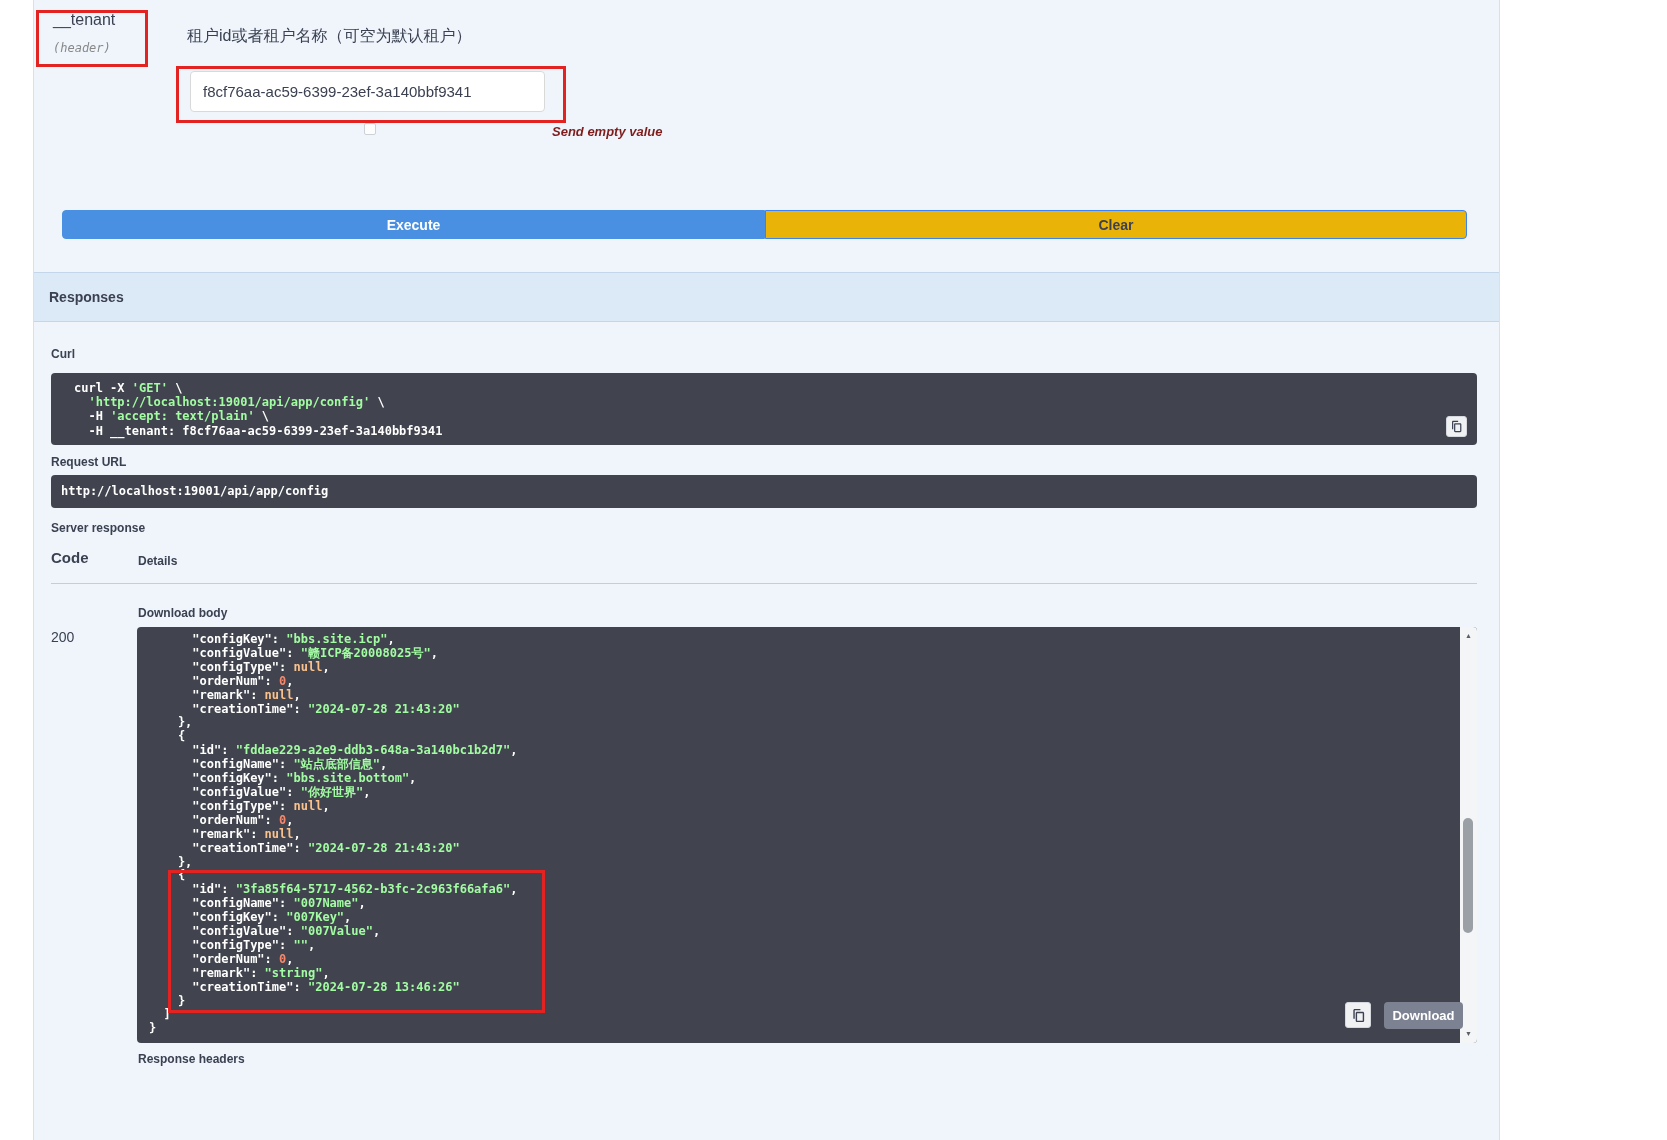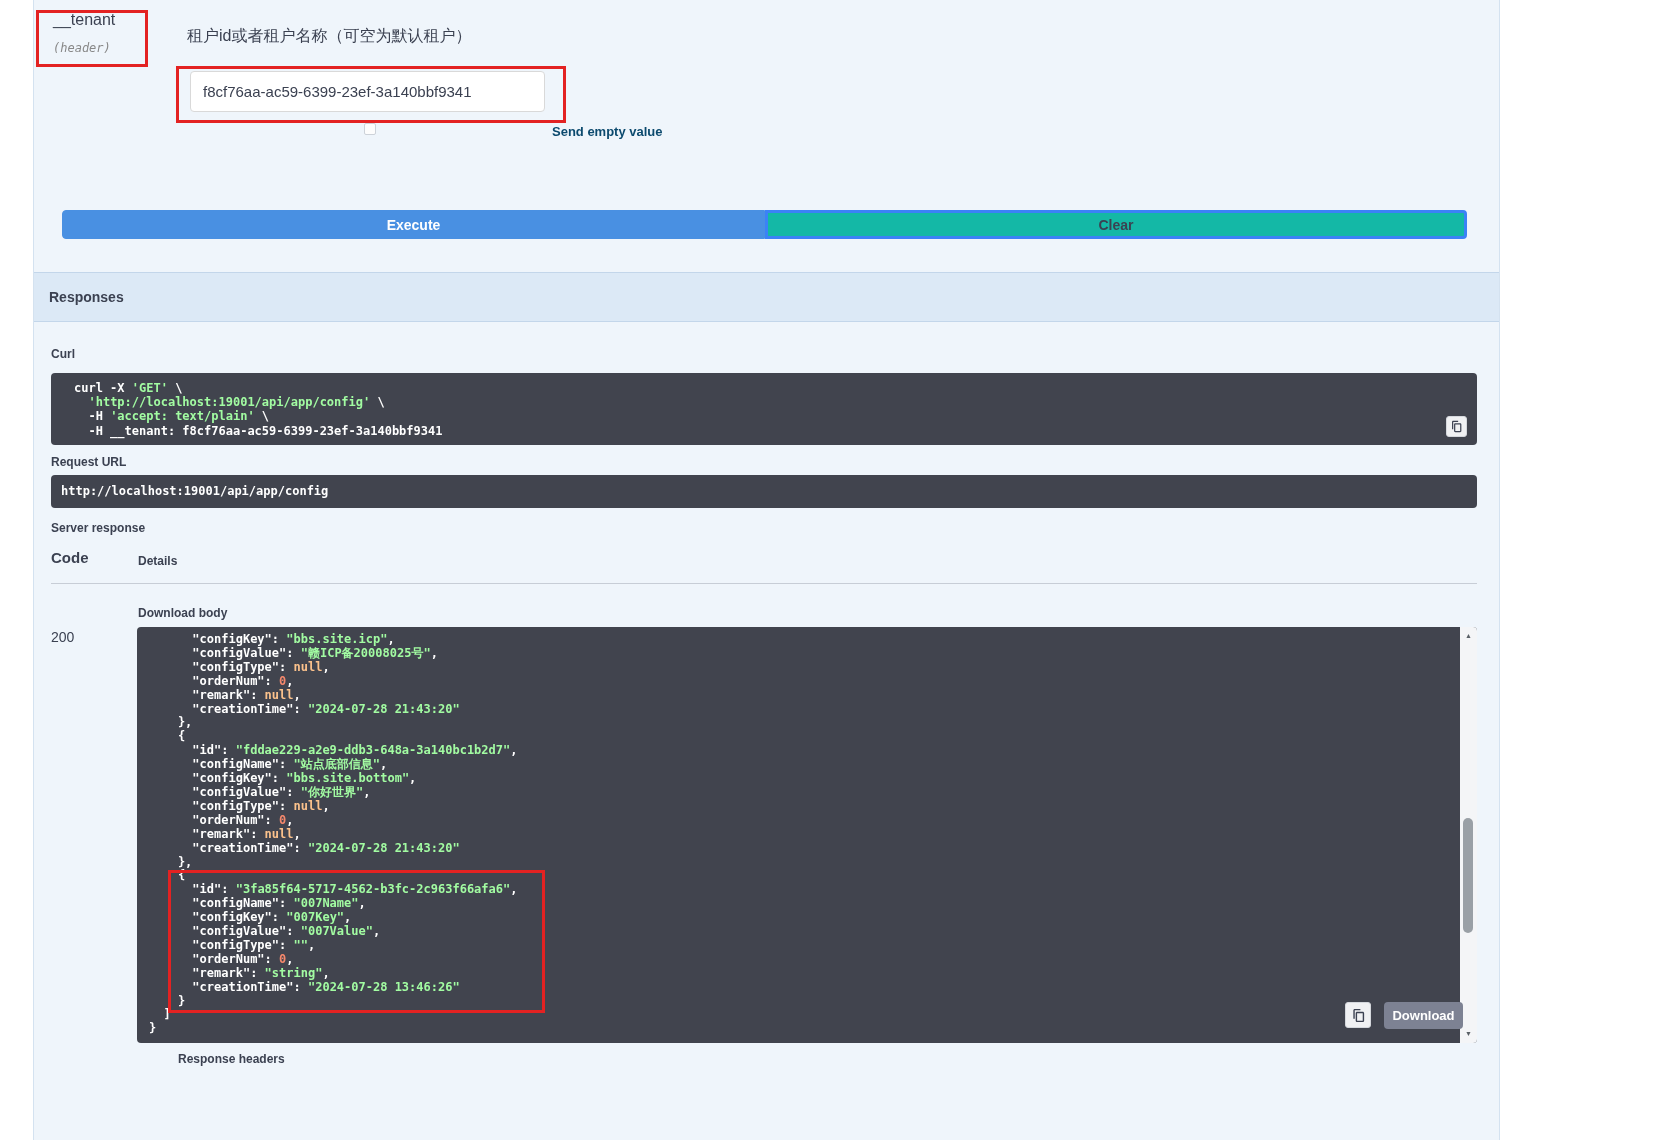--- a/index.html
+++ b/index.html
@@ -14,25 +14,25 @@
 
   .param-name { font-size:16px; color:#3b4151; }
   .param-loc  { font-size:12px; font-style:italic; color:#888; font-family:"DejaVu Sans Mono",monospace; }
   .param-desc { font-size:16px; color:#3b4151; }
 
   .tenant-input { position:absolute; width:355px; height:41px; border:1px solid #d9d9d9; border-radius:4px;
     background:#fff; font-size:15px; color:#3b4151; padding:0 12px; font-family:"Liberation Sans",sans-serif; }
 
   .empty-checkbox { position:absolute; appearance:none; -webkit-appearance:none; width:12px; height:12px;
     border:1px solid #cdd2d9; border-radius:2px; background:#fdfdfd; cursor:pointer; }
-  .send-empty { position:absolute; font-size:13px; font-weight:bold; color:#0c4a6e; }
+  .send-empty { position:absolute; font-size:13px; font-weight:bold; color:#7f1d1d;font-style:italic; }
 
   .btn { position:absolute; font-size:14px; font-weight:bold; text-align:center; cursor:pointer; }
   .execute-btn { background:#4990e2; border:1px solid #4990e2; color:#fff; border-radius:4px 0 0 4px; }
-  .clear-btn   { background:#14b8a6; border:3px solid #3b82f6; color:#3b4151; border-radius:0 4px 4px 0; }
+  .clear-btn   { background:#eab308; border:1px solid #3b82f6; color:#3b4151; border-radius:0 4px 4px 0; }
 
   .responses-band { position:absolute; background:#dce9f6; border-top:1px solid #c3d6ea; border-bottom:1px solid #c3d6ea; }
   .responses-band .band-title { font-size:14px; font-weight:bold; color:#3b4151; line-height:48px; padding-left:15px; }
 
   .sec-label { position:absolute; font-size:12px; font-weight:bold; color:#3b4151; }
   .code-hdr  { position:absolute; font-size:15px; font-weight:bold; color:#3b4151; }
   .status-code { position:absolute; font-size:14px; color:#3b4151; }
   .hdr-divider { position:absolute; height:1px; background:rgba(59,65,81,.22); }
 
   .dark-block { position:absolute; background:#41444e; border-radius:4px; color:#fff;
@@ -152,15 +152,15 @@
 
   <button class="copy-btn" style="left:1345px; top:1002px; width:26px; height:26px; z-index:4;">
     <svg width="15" height="15" viewBox="0 0 16 16">
       <path fill="#3b4151" d="M10 1H4c-.8 0-1.5.7-1.5 1.5v9H4v-9h6V1zm2.5 3h-6C5.7 4 5 4.7 5 5.5v8c0 .8.7 1.5 1.5 1.5h6c.8 0 1.5-.7 1.5-1.5v-8c0-.8-.7-1.5-1.5-1.5zm0 9.5h-6v-8h6v8z"></path>
     </svg>
   </button>
   <button class="download-btn" style="left:1384px; top:1002px; width:79px; height:27px; z-index:4;">Download</button>
 
   <div class="red-box" style="left:168px; top:870px; width:377px; height:143px;"></div>
 
-  <div class="sec-label" style="left:138px; top:1052px;margin-left:40px;">Response headers</div>
+  <div class="sec-label" style="left:138px; top:1052px;">Response headers</div>
 
 </div>
 
 </body></html>

